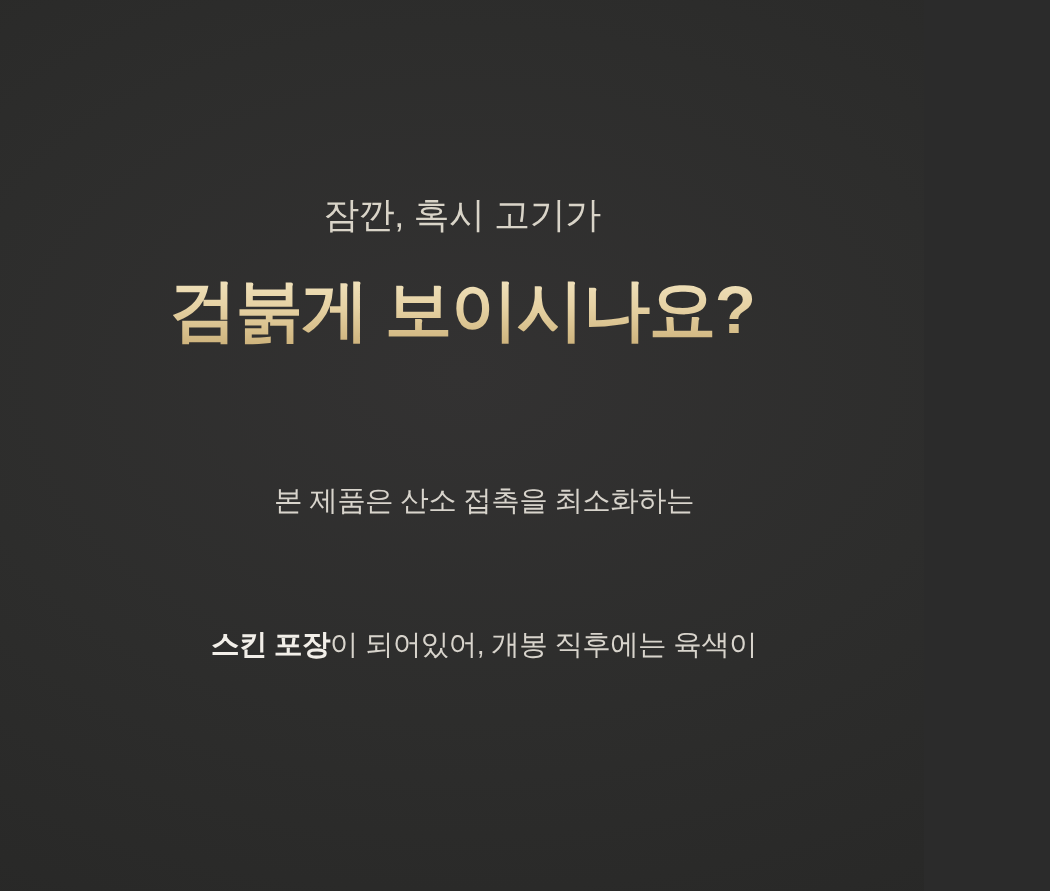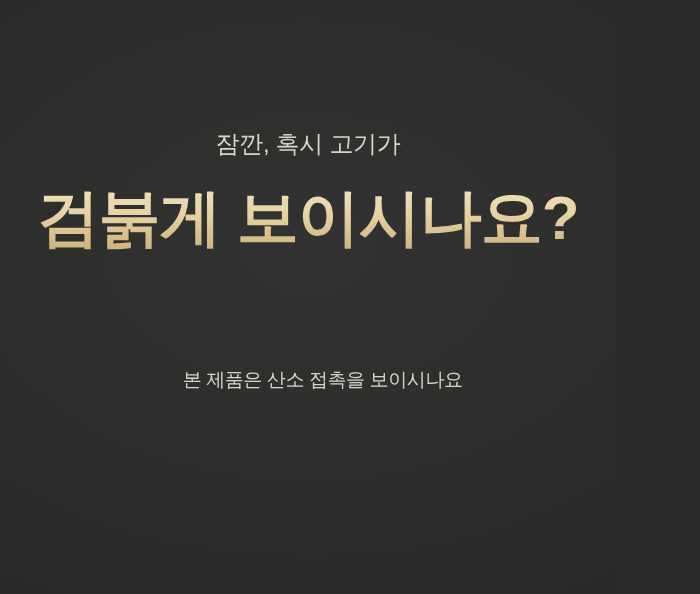--- a/index.html
+++ b/index.html
@@ -16,37 +16,36 @@
   .promo-panel {
     position: relative;
     width: 616px;
     height: 594px;
     background:
       radial-gradient(ellipse 620px 420px at 50% 42%, #333232 0%, #2d2d2c 55%, #282827 100%);
     box-sizing: border-box;
     display: flex;
     flex-direction: column;
     align-items: center;
-    gap: 23px;
   }
   .headline-block {
     margin-top: 128px;
     text-align: center;
     width: 100%;
   }
   .eyebrow {
     font-size: 24px;
     line-height: 1.3;
     color: #d9d4c8;
     letter-spacing: -0.3px;
     font-weight: 400;
   }
   .headline {
     margin-top: 20px;
-    font-size: 62px;
+    font-size: 45px;
     line-height: 1.25;
     font-weight: 700;
     letter-spacing: -1px;
     background: linear-gradient(180deg, #f3e6c4 0%, #e6d2a4 45%, #c9ad74 100%);
     -webkit-background-clip: text;
     background-clip: text;
     color: #e3cda0;
     -webkit-text-fill-color: transparent;
   }
   .body-block {
@@ -71,20 +70,23 @@
 
 <div class="promo-panel">
 
   <div class="headline-block">
     <div class="eyebrow">잠깐, 혹시 고기가</div>
     <div class="headline">검붉게 보이시나요?</div>
   </div>
 
   <div class="body-block">
     <div class="body-line">
-      <span>본 제품은 산소 접촉을 보이시나요</span>
+      <span>본 제품은 산소 접촉을 최소화하는</span>
+    </div>
+    <div class="body-line">
+      <span class="em">스킨 포장</span><span>이 되어있어, 개봉 직후에는 육색이</span>
     </div>
     <div class="body-line">
       
     </div>
   </div>
 
 </div>
 
 </body></html>

